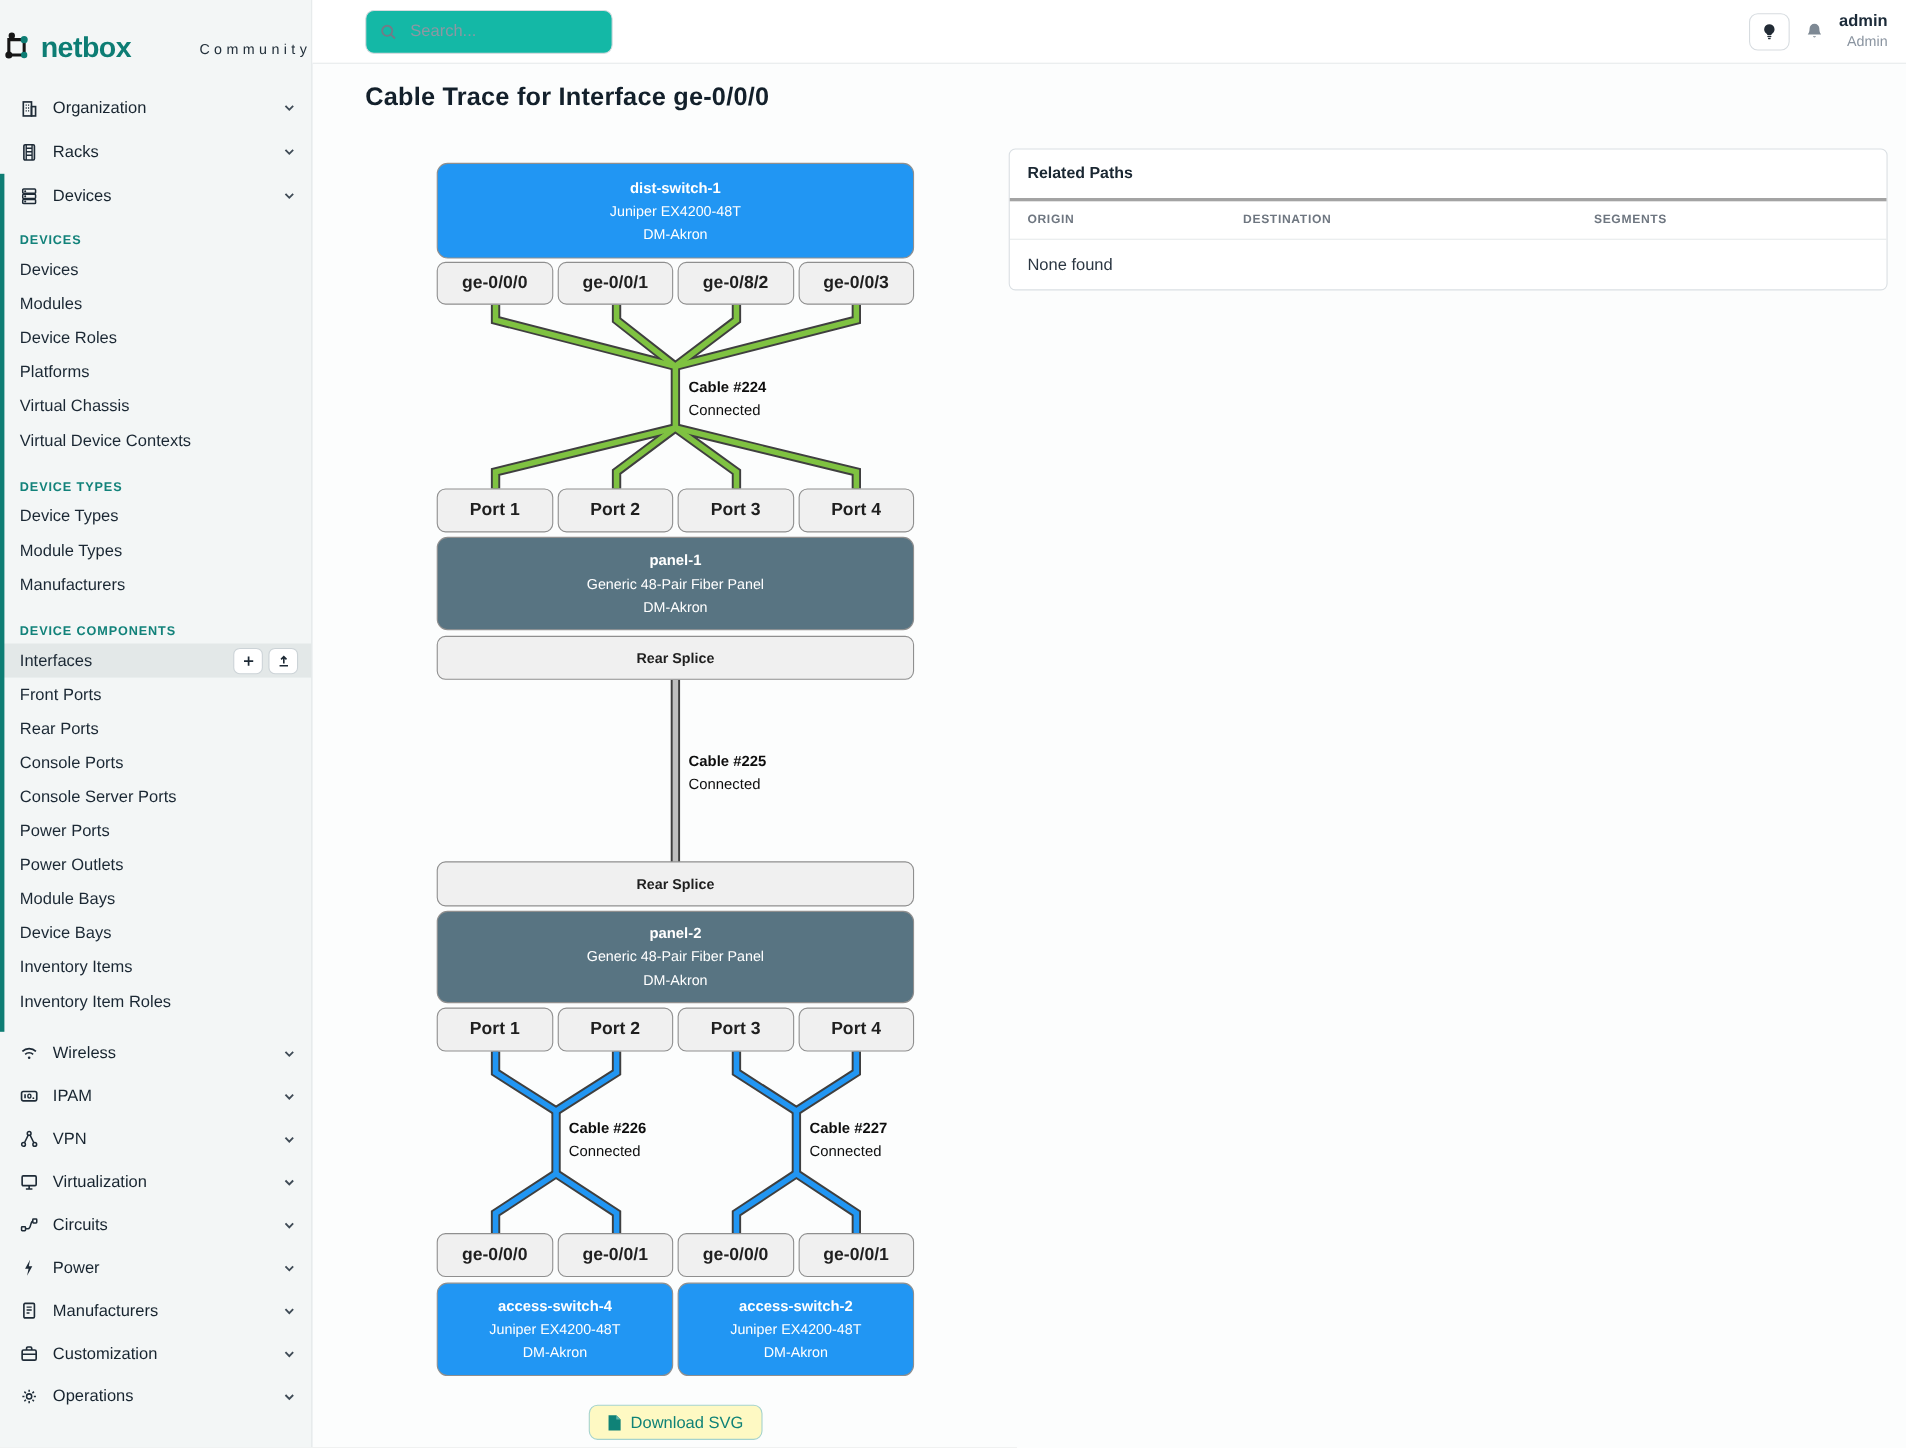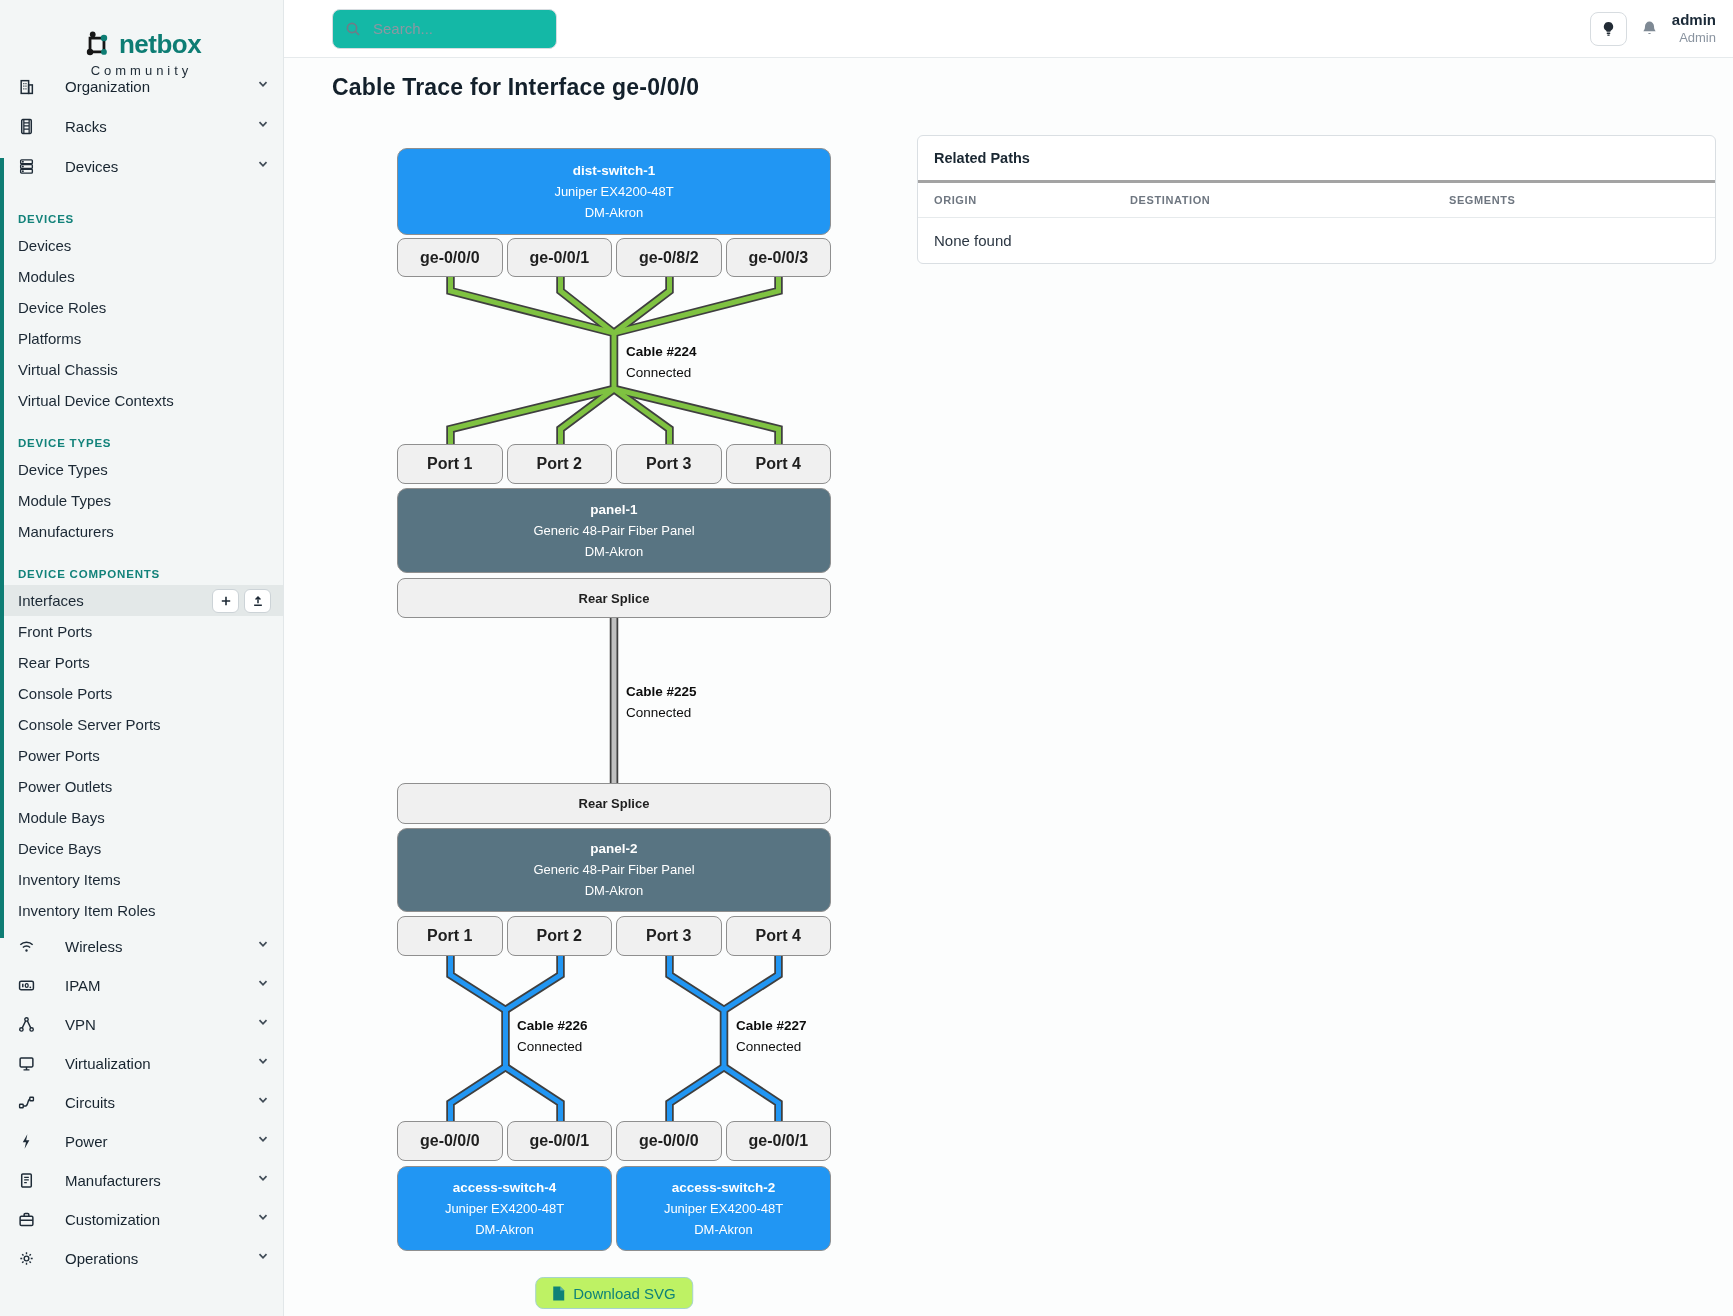--- a/index.html
+++ b/index.html
@@ -2,25 +2,25 @@
 <html><head>
 <meta charset="utf-8">
 <style>
   html,body{margin:0;padding:0;background:#e8e8e8;}
   .stage{position:relative;width:1733px;height:1316px;background:#fcfdfd;overflow:hidden;
          font-family:"Liberation Sans",sans-serif;-webkit-font-smoothing:antialiased;}
   
   .sidebar{position:absolute;left:0;top:0;width:284px;height:1316px;background:#f3f6f6;
            border-right:1px solid #e2e7e9;box-sizing:border-box;}
   .accent-bar{position:absolute;left:0;top:158px;width:4px;height:780px;background:#0e7d74;z-index:3;}
-  .logo-wrap{height:78px;display:flex;flex-direction:column;align-items:center;justify-content:flex-end;padding-top:8px;box-sizing:border-box;}
+  .logo-wrap{height:78px;display:flex;align-items:center;justify-content:space-between;padding-top:8px;box-sizing:border-box;}
   .brand-row{display:flex;align-items:center;gap:7px;}
   .brand-name{font-size:26px;font-weight:700;color:#0d7d74;letter-spacing:-0.5px;}
   .brand-sub{font-size:13px;letter-spacing:4px;color:#222f3a;margin-top:3px;font-weight:500;}
-  .nav-group{height:40px;display:flex;padding:0 14px 0 18px;gap:30px;
+  .nav-group{height:40px;display:flex;align-items:center;padding:0 14px 0 18px;gap:13px;
              font-size:15px;color:#17242f;cursor:pointer;}
   .nav-group .grow{flex:1;}
   .gicon{width:17px;height:17px;flex:0 0 17px;display:flex;align-items:center;justify-content:center;}
   .nav-header{height:22px;padding-left:18px;font-size:11.5px;font-weight:700;letter-spacing:0.8px;
               color:#12827a;display:flex;align-items:center;}
   .nav-header.spaced{margin-top:16px;}
   .devices-panel{padding:10px 0 12px 0;}
   .nav-sub{height:31px;display:flex;align-items:center;padding:0 12px 0 18px;font-size:15px;color:#1b2834;cursor:pointer;}
   .nav-sub.active{background:#e3e8e8;}
   .item-actions{display:none;margin-left:auto;gap:5px;}
@@ -59,21 +59,21 @@
   .splice{position:absolute;left:0;width:434px;background:#f0f0f0;border:1.5px solid #8f8f8f;border-radius:8px;
           display:flex;align-items:center;justify-content:center;font-weight:700;font-size:13px;color:#1f1f1f;
           box-sizing:border-box;z-index:2;cursor:pointer;}
   .access-row{position:absolute;left:0;width:434px;display:flex;gap:4px;z-index:2;}
   .access-node{flex:1;border:1.5px solid #8f8f8f;border-radius:10px;background:#2196f3;display:flex;flex-direction:column;
                align-items:center;justify-content:center;gap:1px;color:#fff;box-sizing:border-box;cursor:pointer;}
   .cable-label{position:absolute;z-index:2;cursor:pointer;}
   .cl-name{font-weight:700;font-size:13.5px;color:#0d0d0d;white-space:nowrap;}
   .cl-status{font-size:13.5px;color:#0d0d0d;margin-top:6px;white-space:nowrap;}
   .download-btn{position:absolute;top:1129px;left:50%;transform:translateX(-50%);display:flex;align-items:center;gap:8px;
-                height:32px;padding:0 16px;background:#bef264;border:1px solid #a5d3cd;border-radius:8px;color:#0f8277;
+                height:32px;padding:0 16px;background:#fef9c3;border:1px solid #a5d3cd;border-radius:8px;color:#0f8277;
                 font-size:15px;white-space:nowrap;cursor:pointer;z-index:2;font-family:inherit;}
   
   .card{position:absolute;left:633px;top:135px;width:799px;background:#fff;border:1px solid #dadfe3;border-radius:6px;box-sizing:border-box;}
   .card-header{padding:14px 16px;font-size:14.5px;font-weight:600;color:#1a2732;border-bottom:3px solid #a3a3a3;}
   .card-cols{display:grid;grid-template-columns:196px 319px 1fr;padding:11px 16px;border-bottom:1px solid #e6eaec;}
   .th{font-size:11px;font-weight:700;color:#6e7680;letter-spacing:0.6px;}
   .card-empty{padding:14px 16px;font-size:15px;color:#2b3642;}
   svg{display:block;}
 </style>
 </head>

